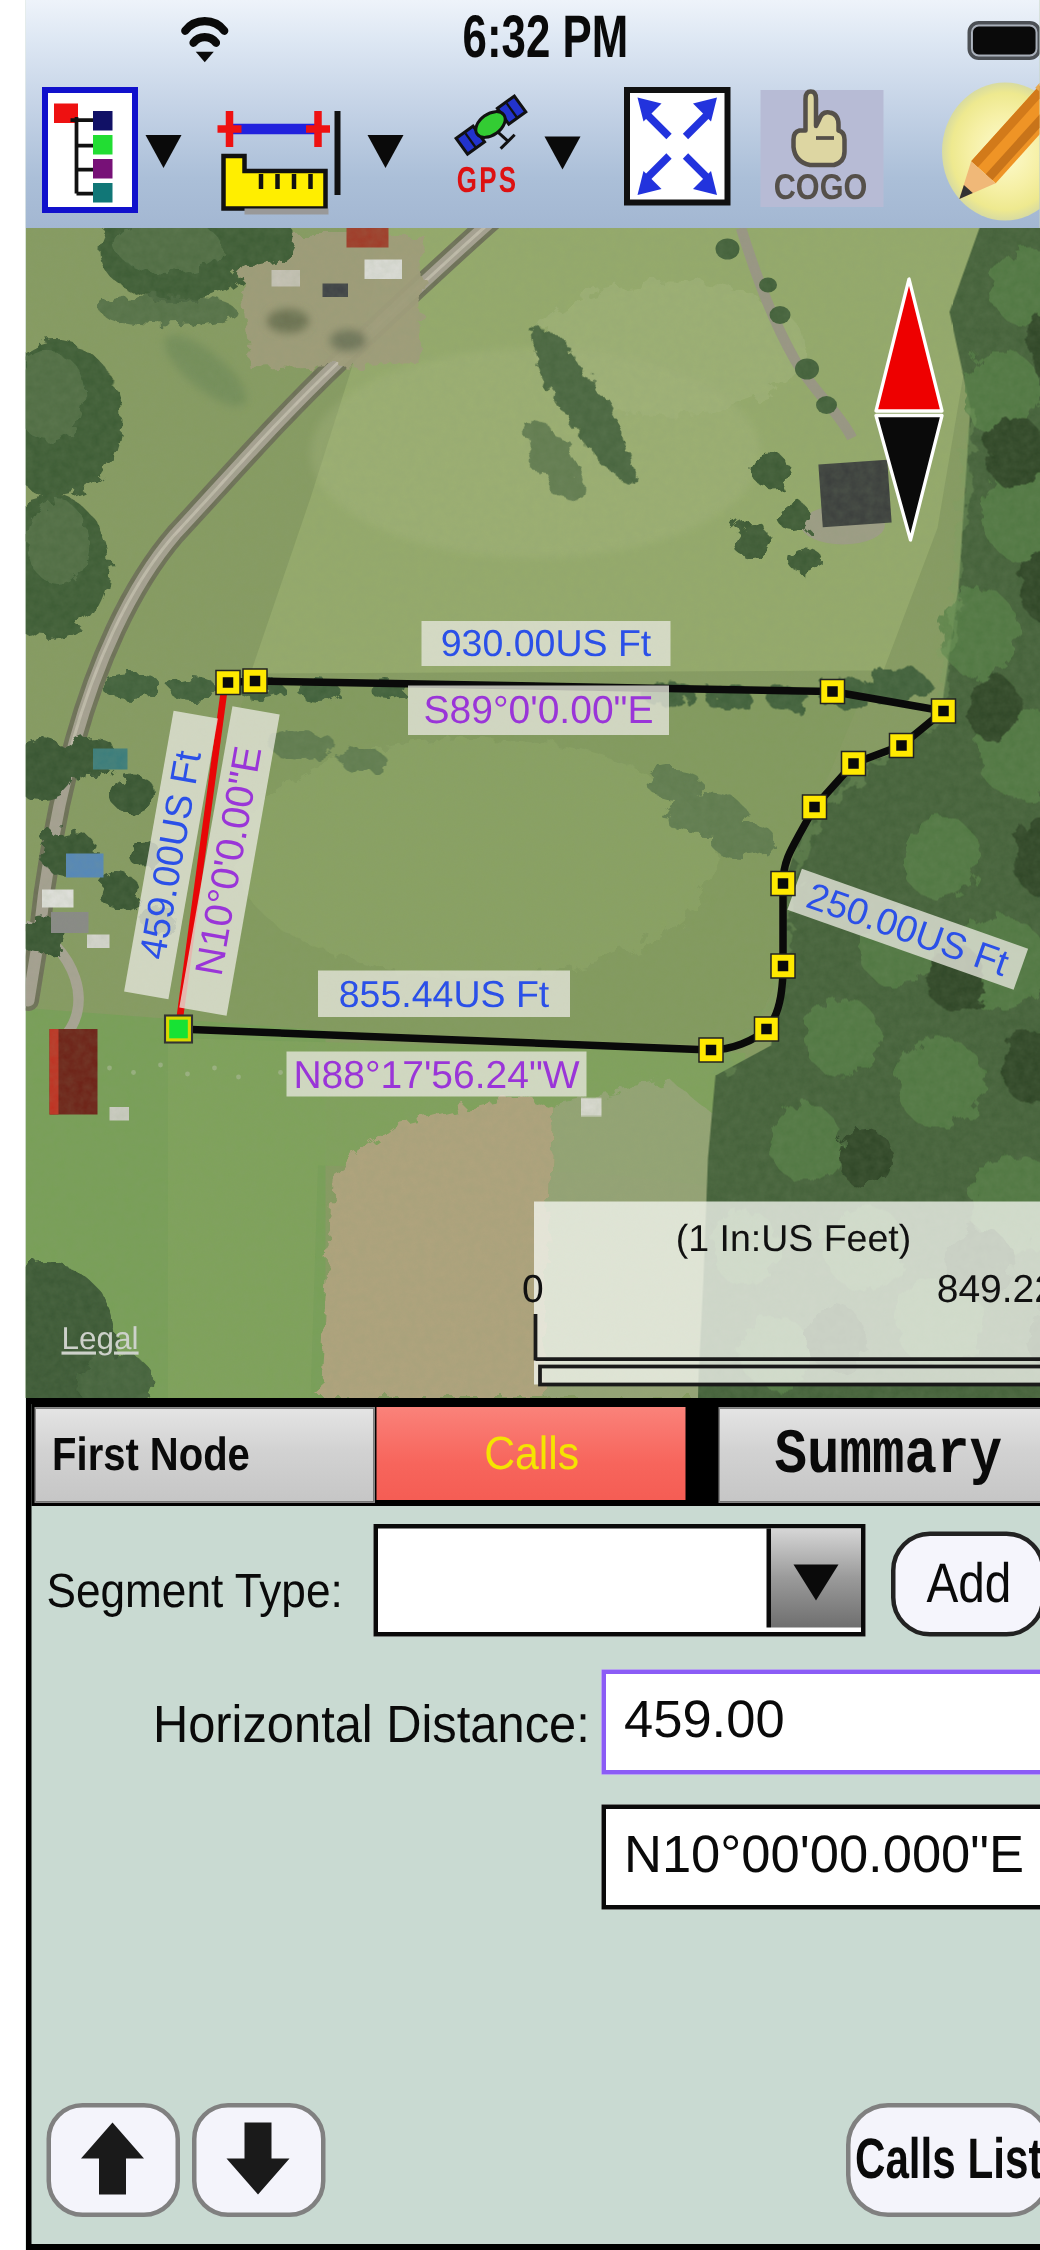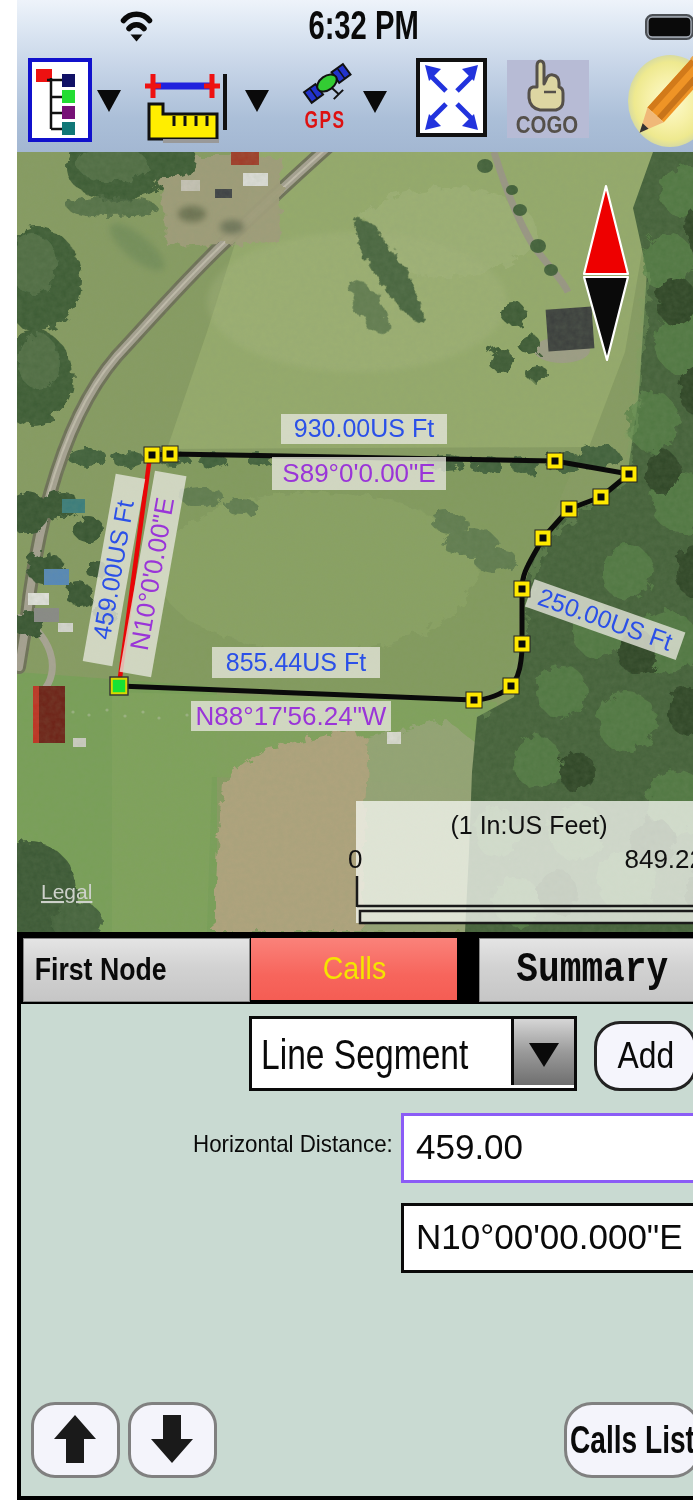--- a/index.html
+++ b/index.html
@@ -419,36 +419,36 @@
       </div>
 
     <div class="abs" style="left:230px;top:2px;width:206px;height:62px;background:linear-gradient(#fa827a,#f7655c 60%,#f55d54);display:flex;align-items:center;justify-content:center;font-size:31px;font-weight:400;color:#f5e400;">
         <span style="display:inline-block;transform:scaleX(0.92);">Calls</span>
       </div>
 
     <div class="abs" style="left:458px;top:2px;width:225px;height:62px;background:linear-gradient(#e4e4e4,#d2d2d2 45%,#c6c6c6);border:1px solid #888;display:flex;align-items:center;justify-content:center;font-size:42px;font-weight:700;color:#0a0a0a;font-family:Liberation Mono, monospace;">
         <span style="display:inline-block;transform:scaleX(0.86);">Summary</span>
       </div>
 
+    <div class="abs" style="left:10px;top:106px;width:230px;font-size:32px;color:#0a0a0a;"><span style="display:inline-block;transform:scaleX(0.92);transform-origin:left;">Segment Type:</span></div>
 
     <div class="abs" style="left:228px;top:80px;width:328px;height:75px;background:#fff;border:3px solid #0a0a0a;box-sizing:border-box;">
-      <div style="position:absolute;left:9px;top:12px;font-size:42px;color:#0a0a0a;"><span style="display:inline-block;transform:scaleX(0.80);transform-origin:left;">Line Segment</span></div>
 
       <div style="position:absolute;right:0;top:0;width:63px;height:66px;background:linear-gradient(#d6d6d6,#9a9a9a 50%,#6f6f6f);border-left:3px solid #0a0a0a;box-sizing:border-box;">
         <svg width="60" height="66" viewBox="0 0 60 66">
             <path d="M15 24 L45 24 L30 48 Z" fill="#0a0a0a"></path>
           </svg>
       </div>
     </div>
 
     <div class="abs" style="left:573px;top:85px;width:103px;height:70px;background:#f5f5fc;border:3px solid #222;border-radius:26px;box-sizing:border-box;display:flex;align-items:center;justify-content:center;font-size:37px;font-weight:400;color:#0a0a0a;">
         <span style="display:inline-block;transform:scaleX(0.86);">Add</span>
       </div>
 
-    <div class="abs" style="left:0px;top:194px;width:372px;text-align:right;font-size:24px;color:#0a0a0a;"><span style="display:inline-block;transform:scaleX(0.93);transform-origin:right;">Horizontal Distance:</span></div>
+    <div class="abs" style="left:0px;top:194px;width:372px;text-align:right;font-size:35px;color:#0a0a0a;"><span style="display:inline-block;transform:scaleX(0.93);transform-origin:right;">Horizontal Distance:</span></div>
 
     <div class="abs" style="left:380px;top:177px;width:304px;height:70px;background:#fff;border:3px solid #8b5cf6;box-sizing:border-box;font-size:35px;color:#0a0a0a;padding:11px 0 0 12px;">459.00</div>
 
 
     <div class="abs" style="left:380px;top:267px;width:304px;height:70px;background:#fff;border:3px solid #0a0a0a;box-sizing:border-box;font-size:35px;color:#0a0a0a;padding:11px 0 0 12px;">N10°00'00.000"E</div>
 
     <div class="abs" style="left:10px;top:466px;width:89px;height:76px;background:#f4f4fb;border:3px solid #808080;border-radius:24px;box-sizing:border-box;">
       <svg width="83" height="70" viewBox="0 0 83 70">
           <path d="M41 10 L62 34 L50 34 L50 58 L32 58 L32 34 L20 34 Z" fill="#1a1a1a"></path>
         </svg>

